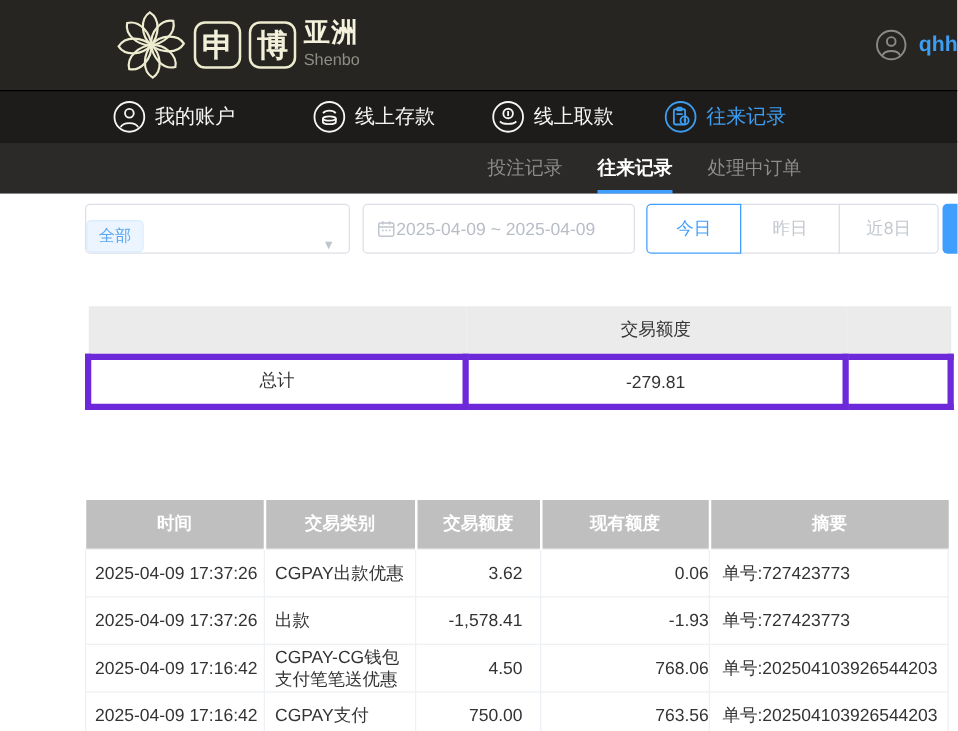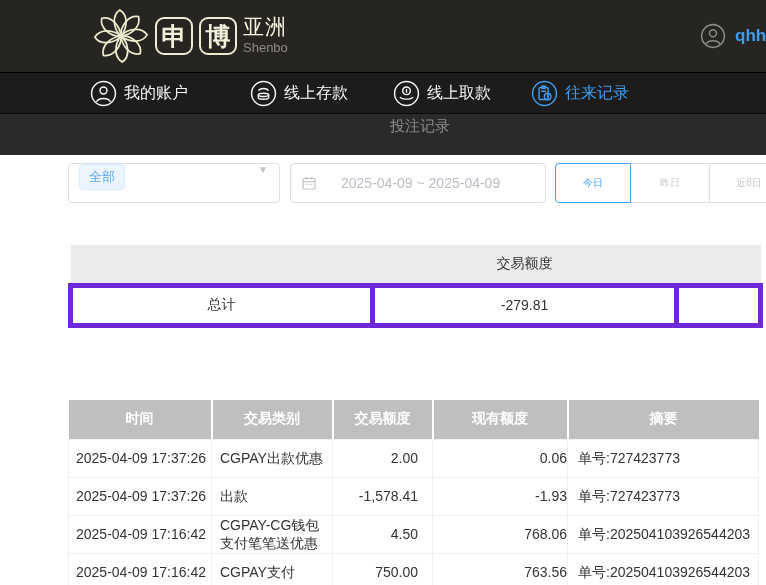--- a/index.html
+++ b/index.html
@@ -7,61 +7,61 @@
     font-family:"Liberation Sans","DejaVu Sans",sans-serif; }
 
   
   .topbar { position:relative; height:72px; background:#262522; }
   .flower { position:absolute; left:92px; top:7px; width:58px; height:58px; color:#eeeccf; }
   .logo-box { position:absolute; top:17px; width:38px; height:38px; border:2px solid #eeeccf;
     border-radius:9px; color:#f2f0d9; font-size:25px; font-weight:bold;
     display:flex; align-items:center; justify-content:center; }
   .logo-box.b1 { left:155px; } .logo-box.b2 { left:199px; }
   .logo-text { position:absolute; left:243px; top:15px; }
-  .logo-region { font-size:21px; color:#f4f2dd; font-weight:normal; letter-spacing:1px; line-height:1.1; }
+  .logo-region { font-size:21px; color:#f4f2dd; font-weight:bold; letter-spacing:1px; line-height:1.1; }
   .logo-sub { font-size:13px; color:#8f8d84; margin-top:2px; }
   .user { position:absolute; left:700px; top:23px; display:flex; align-items:center; gap:9px; white-space:nowrap; }
   .user svg { color:#8a8a8a; }
   .username { color:#3d9df0; font-size:17px; font-weight:bold; }
 
   
   .navbar { height:41px; background:#1d1c1a; border-top:1px solid #000;
     display:flex; align-items:center; overflow:hidden; }
   .nav-item { display:flex; align-items:center; gap:7px; color:#f5f5f5; font-size:16px;
     cursor:pointer; white-space:nowrap; flex:0 0 auto; }
   .nav-item:nth-child(1){ margin-left:90px; }
   .nav-item:nth-child(2){ margin-left:62px; }
   .nav-item:nth-child(3){ margin-left:45px; }
   .nav-item:nth-child(4){ margin-left:40px; }
   .nav-item:nth-child(5){ margin-left:35px; }
   .nav-item.active { color:#3d9df0; }
   .nav-item svg { flex:0 0 auto; }
 
   
   .tabbar { height:42px; background:#2b2a28; border-top:1px solid #0a0a0a;
-    display:flex; padding-left:390px; gap:28px;flex-direction:column; }
+    display:flex; padding-left:390px; gap:28px; }
   .tab { display:flex; align-items:center; font-size:15px; color:#8c8c8c; cursor:pointer;
     border-bottom:3px solid transparent; padding-top:3px; }
   .tab.active { color:#fff; font-weight:bold; border-bottom-color:#409eff; }
 
   
   .content { position:relative; height:430px; background:#fff; }
 
   .filter-row { position:absolute; left:68px; top:8px; height:40px; display:flex; align-items:stretch; }
   .select-box { position:relative; width:212px; border:1px solid #dcdfe6; border-radius:4px;
-    display:flex; align-items:flex-start; padding:0 10px; cursor:pointer; background:#fff; }
+    display:flex; align-items:flex-end; padding:0 0; cursor:pointer; background:#fff; }
   .chip { background:#ecf5ff; border:1px solid #d9ecff; color:#59a6ef; font-size:13px;
     padding:3px 9px; border-radius:4px; }
   .select-arrow { position:absolute; right:11px; color:#c0c4cc; font-size:10px; }
-  .date-box { width:256px; margin-left:10px; border:1px solid #dcdfe6; border-radius:4px;
-    display:flex; align-items:center; gap:24px; padding:0 10px; color:#b8bdc6; font-size:14px;
+  .date-box { width:218px; margin-left:10px; border:1px solid #dcdfe6; border-radius:4px;
+    display:flex; align-items:center; gap:0; padding:0 10px; color:#b8bdc6; font-size:14px;
     cursor:pointer; background:#fff; }
   .date-box svg { color:#c0c4cc; flex:0 0 auto; }
   .btn-group { margin-left:9px; display:flex; }
-  .qbtn { width:80px; border:1px solid #dcdfe6; background:#fff; color:#c3c8cf; font-size:10px;
+  .qbtn { width:80px; border:1px solid #dcdfe6; background:#fff; color:#c3c8cf; font-size:14px;
     display:flex; align-items:center; justify-content:center; margin-left:-1px; cursor:pointer; }
   .qbtn:first-child { width:76px; border-radius:4px 0 0 4px; margin-left:0; }
   .qbtn:last-child { border-radius:0 4px 4px 0; }
   .qbtn.active { border:1px solid #409eff; color:#409eff; z-index:2; }
   .blue-sliver { margin-left:3px; width:26px; background:#409eff; border-radius:4px; cursor:pointer; }
 
   
   .summary-table { position:absolute; left:68px; top:90px; width:690px;
     border-collapse:collapse; table-layout:fixed; font-size:14px; color:#333; }
   .summary-table th { background:#ebebeb; height:40px; font-weight:normal; text-align:center; }
@@ -223,21 +223,21 @@
         <th>交易类别</th>
         <th>交易额度</th>
         <th>现有额度</th>
         <th>摘要</th>
       </tr>
     </thead>
     <tbody>
       <tr>
         <td class="c0">2025-04-09 17:37:26</td>
         <td class="c1">CGPAY出款优惠</td>
-        <td class="c2">2.00</td>
+        <td class="c2">3.62</td>
         <td class="c3">0.06</td>
         <td class="c4">单号:727423773</td>
       </tr>
       <tr>
         <td class="c0">2025-04-09 17:37:26</td>
         <td class="c1">出款</td>
         <td class="c2">-1,578.41</td>
         <td class="c3">-1.93</td>
         <td class="c4">单号:727423773</td>
       </tr>

